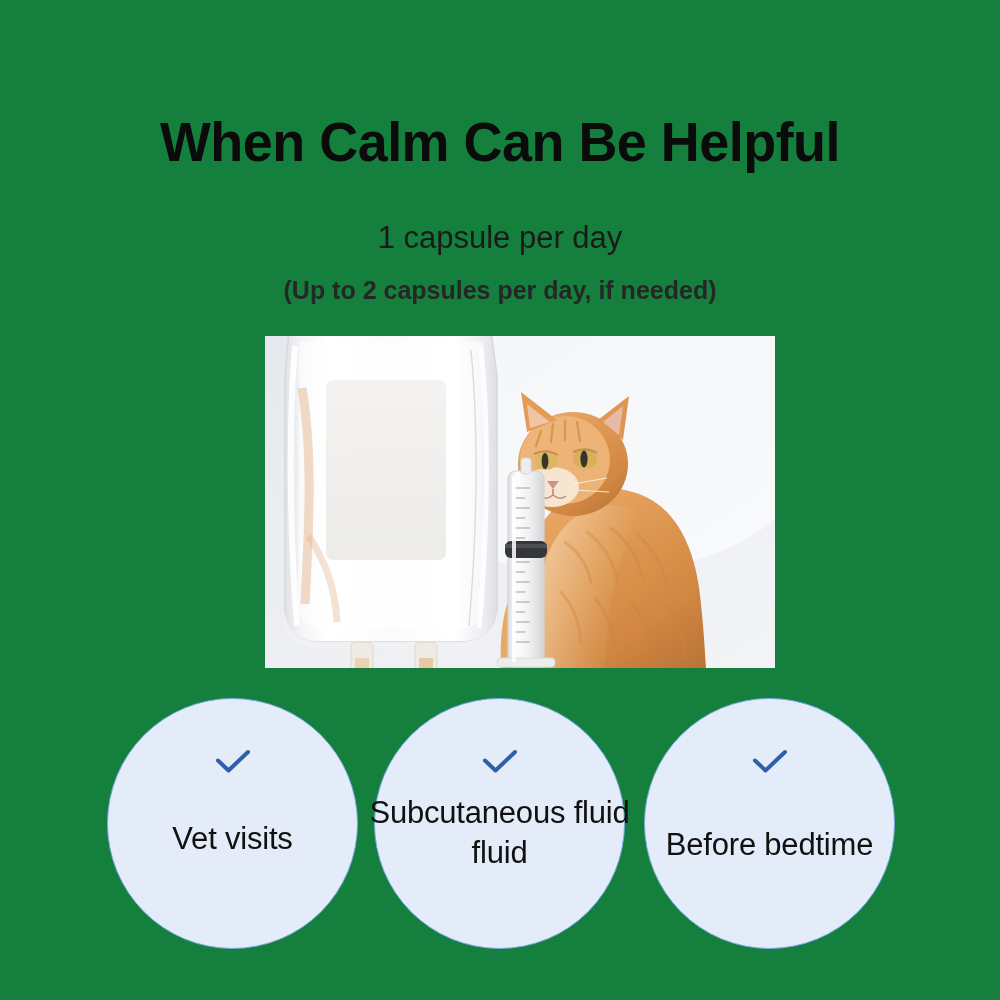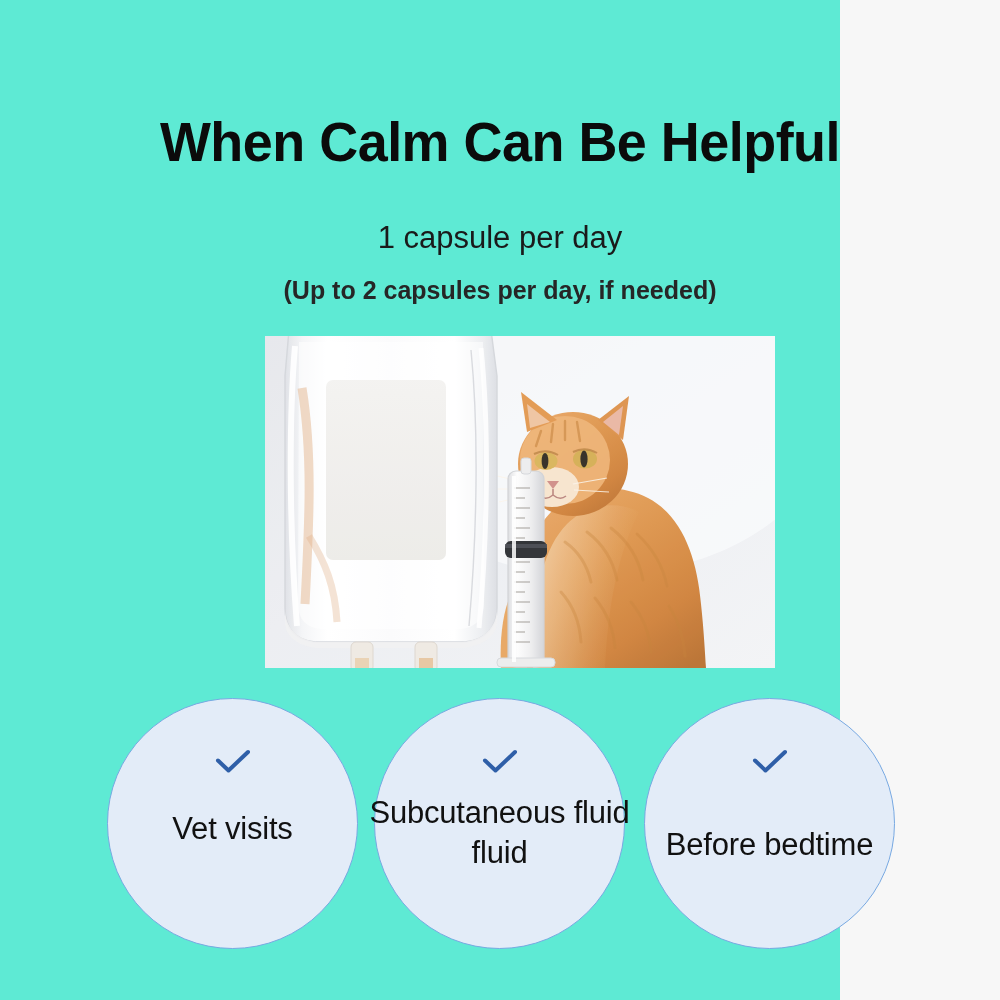--- a/index.html
+++ b/index.html
@@ -7,23 +7,23 @@
   html, body {
     width: 1000px;
     height: 1000px;
     background: #f7f7f7;
     font-family: "Liberation Sans", sans-serif;
     overflow: hidden;
   }
 
   .page {
     position: relative;
-    width: 840px;
+    width: 1000px;
     height: 1000px;
-    background: #5eead4;
+    background: #15803d;
   }
 
   
   .title {
     position: absolute;
     top: 112px;
     left: 0;
     width: 1000px;
     text-align: center;
     font-family: "Liberation Sans", sans-serif;
@@ -107,21 +107,21 @@
   .circle-label {
     margin-top: 18px;
     width: 290px;
     text-align: center;
     font-size: 31px;
     font-weight: 400;
     color: #111;
     line-height: 1.28;
     letter-spacing: -0.2px;
   }
-  .circle.c1 .circle-label { margin-top: 34px; }
+  .circle.c1 .circle-label { margin-top: 44px; }
   .circle.c3 .circle-label { width: 240px; }
 </style>
 </head>
 <body>
 
 <div class="page">
 
   <h1 class="title">When Calm Can Be Helpful</h1>
 
   <div class="subtitle">1 capsule per day</div>

